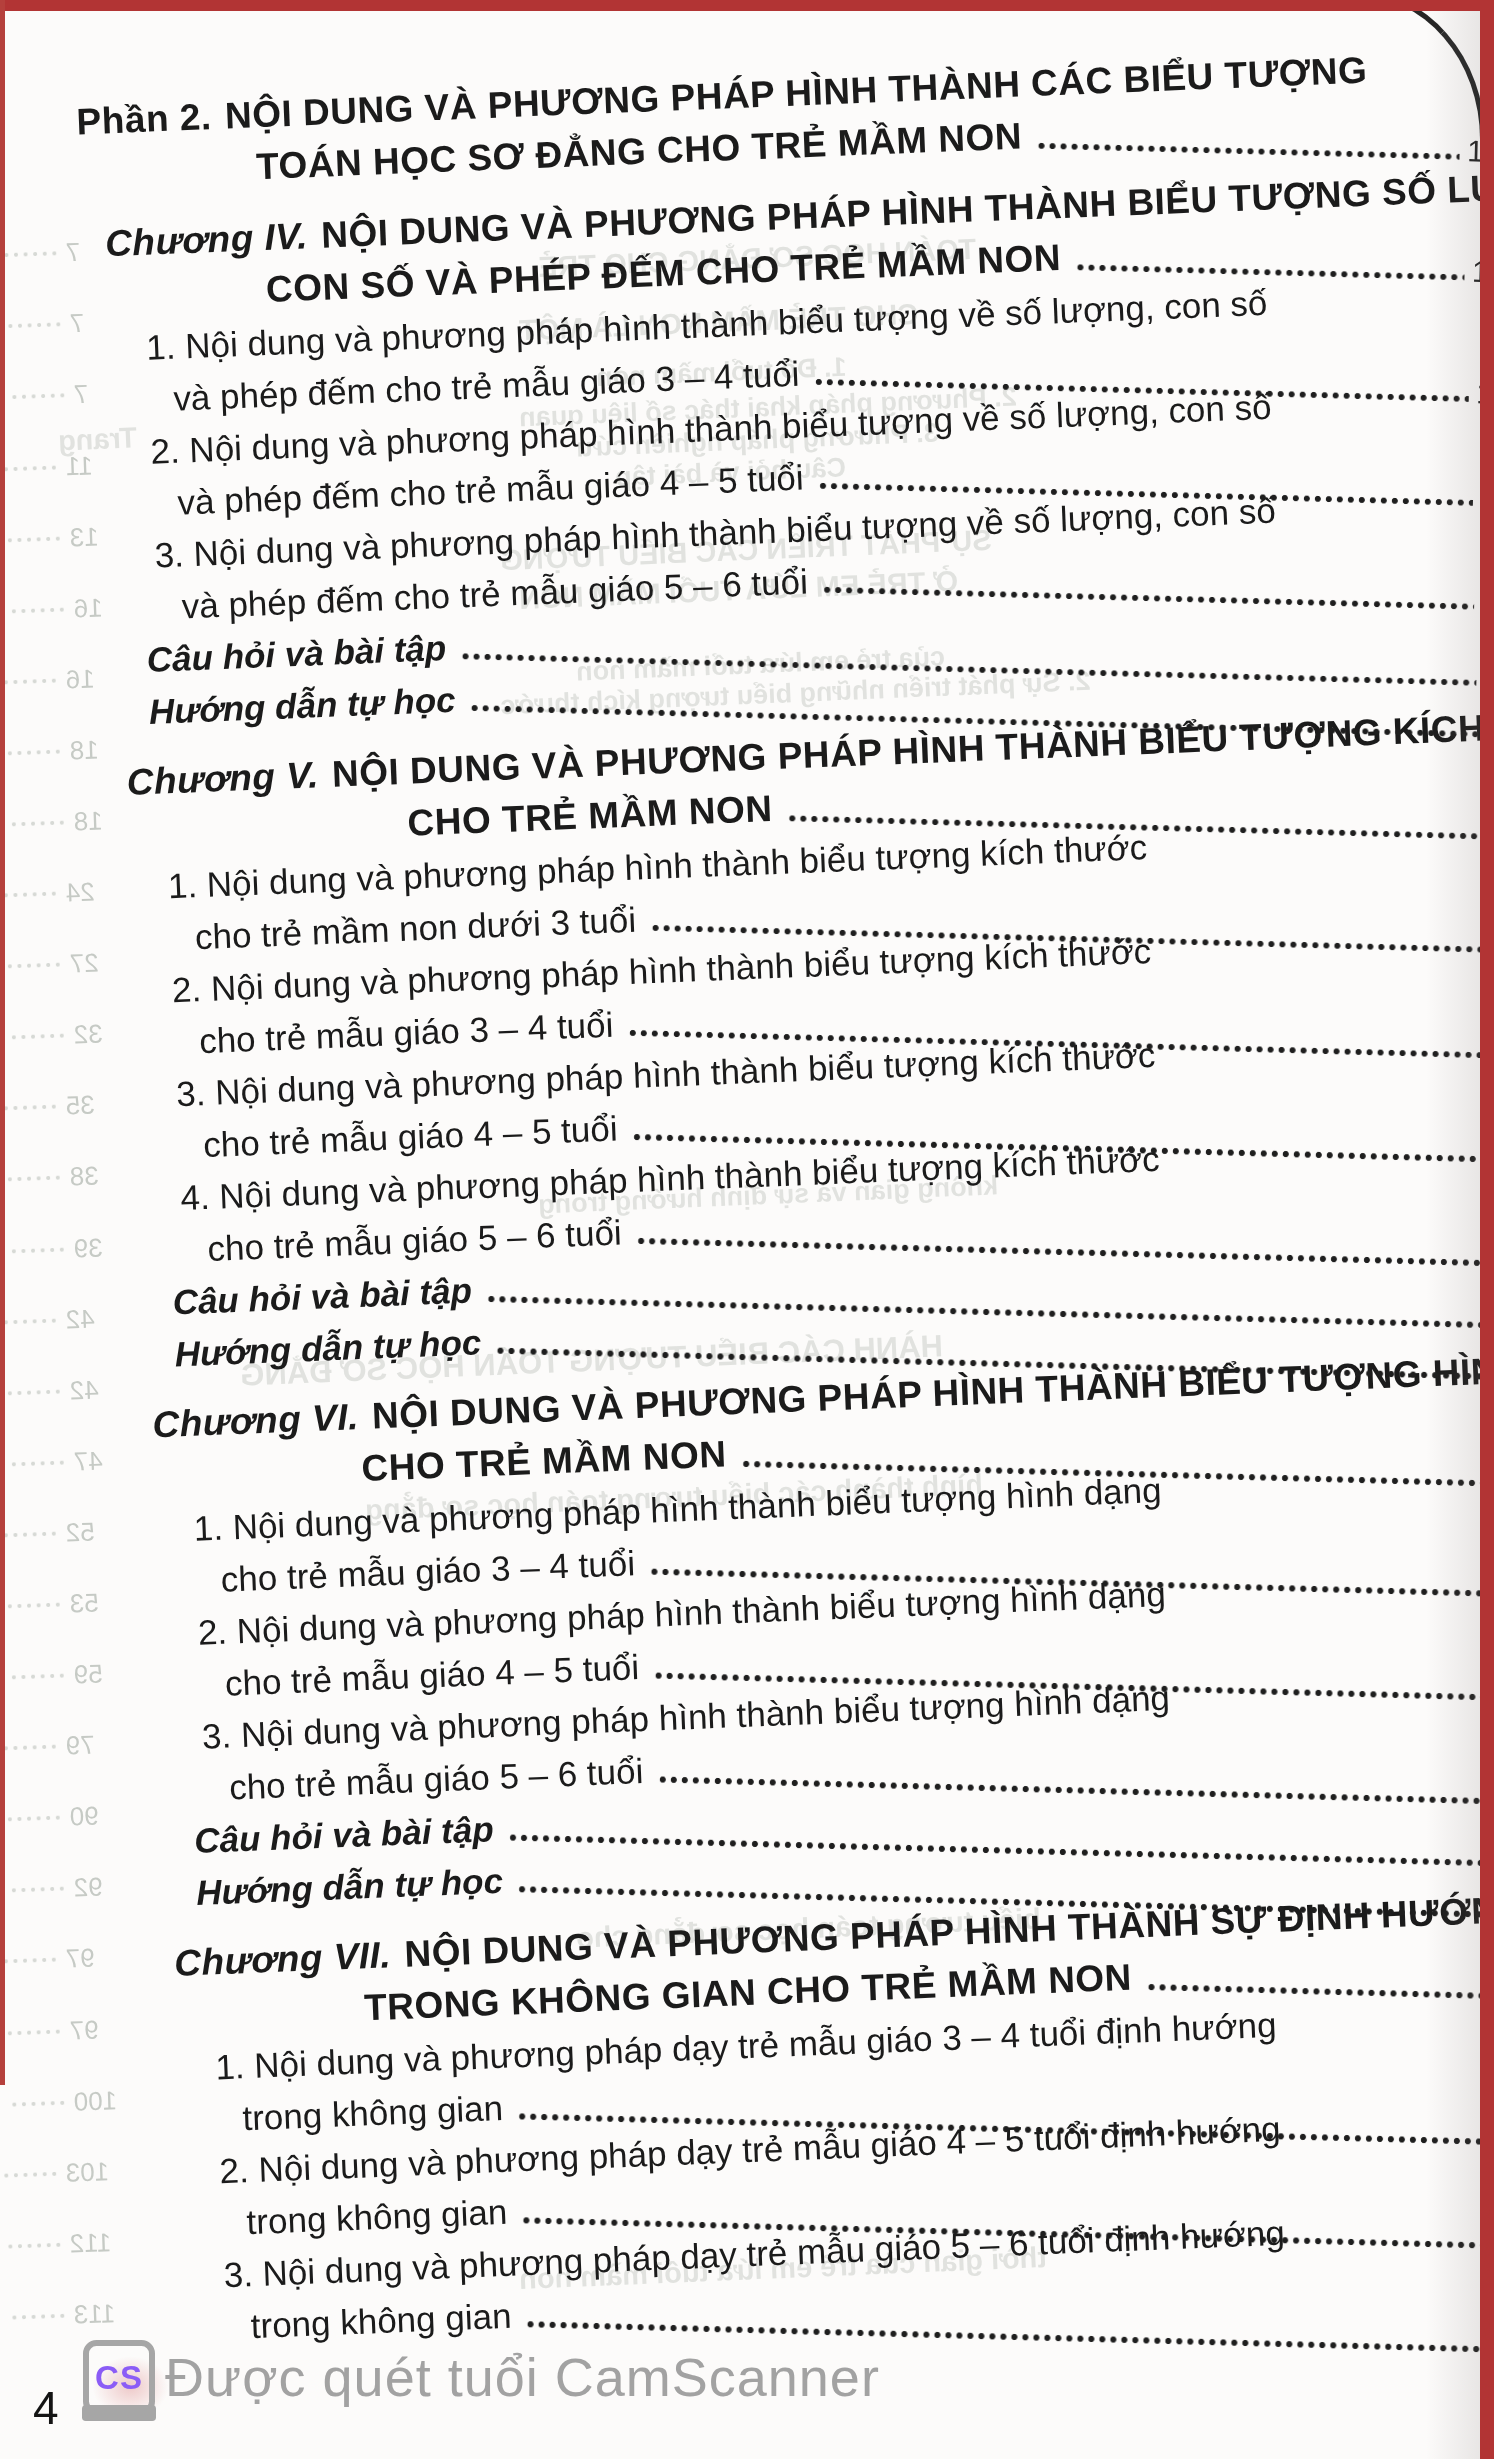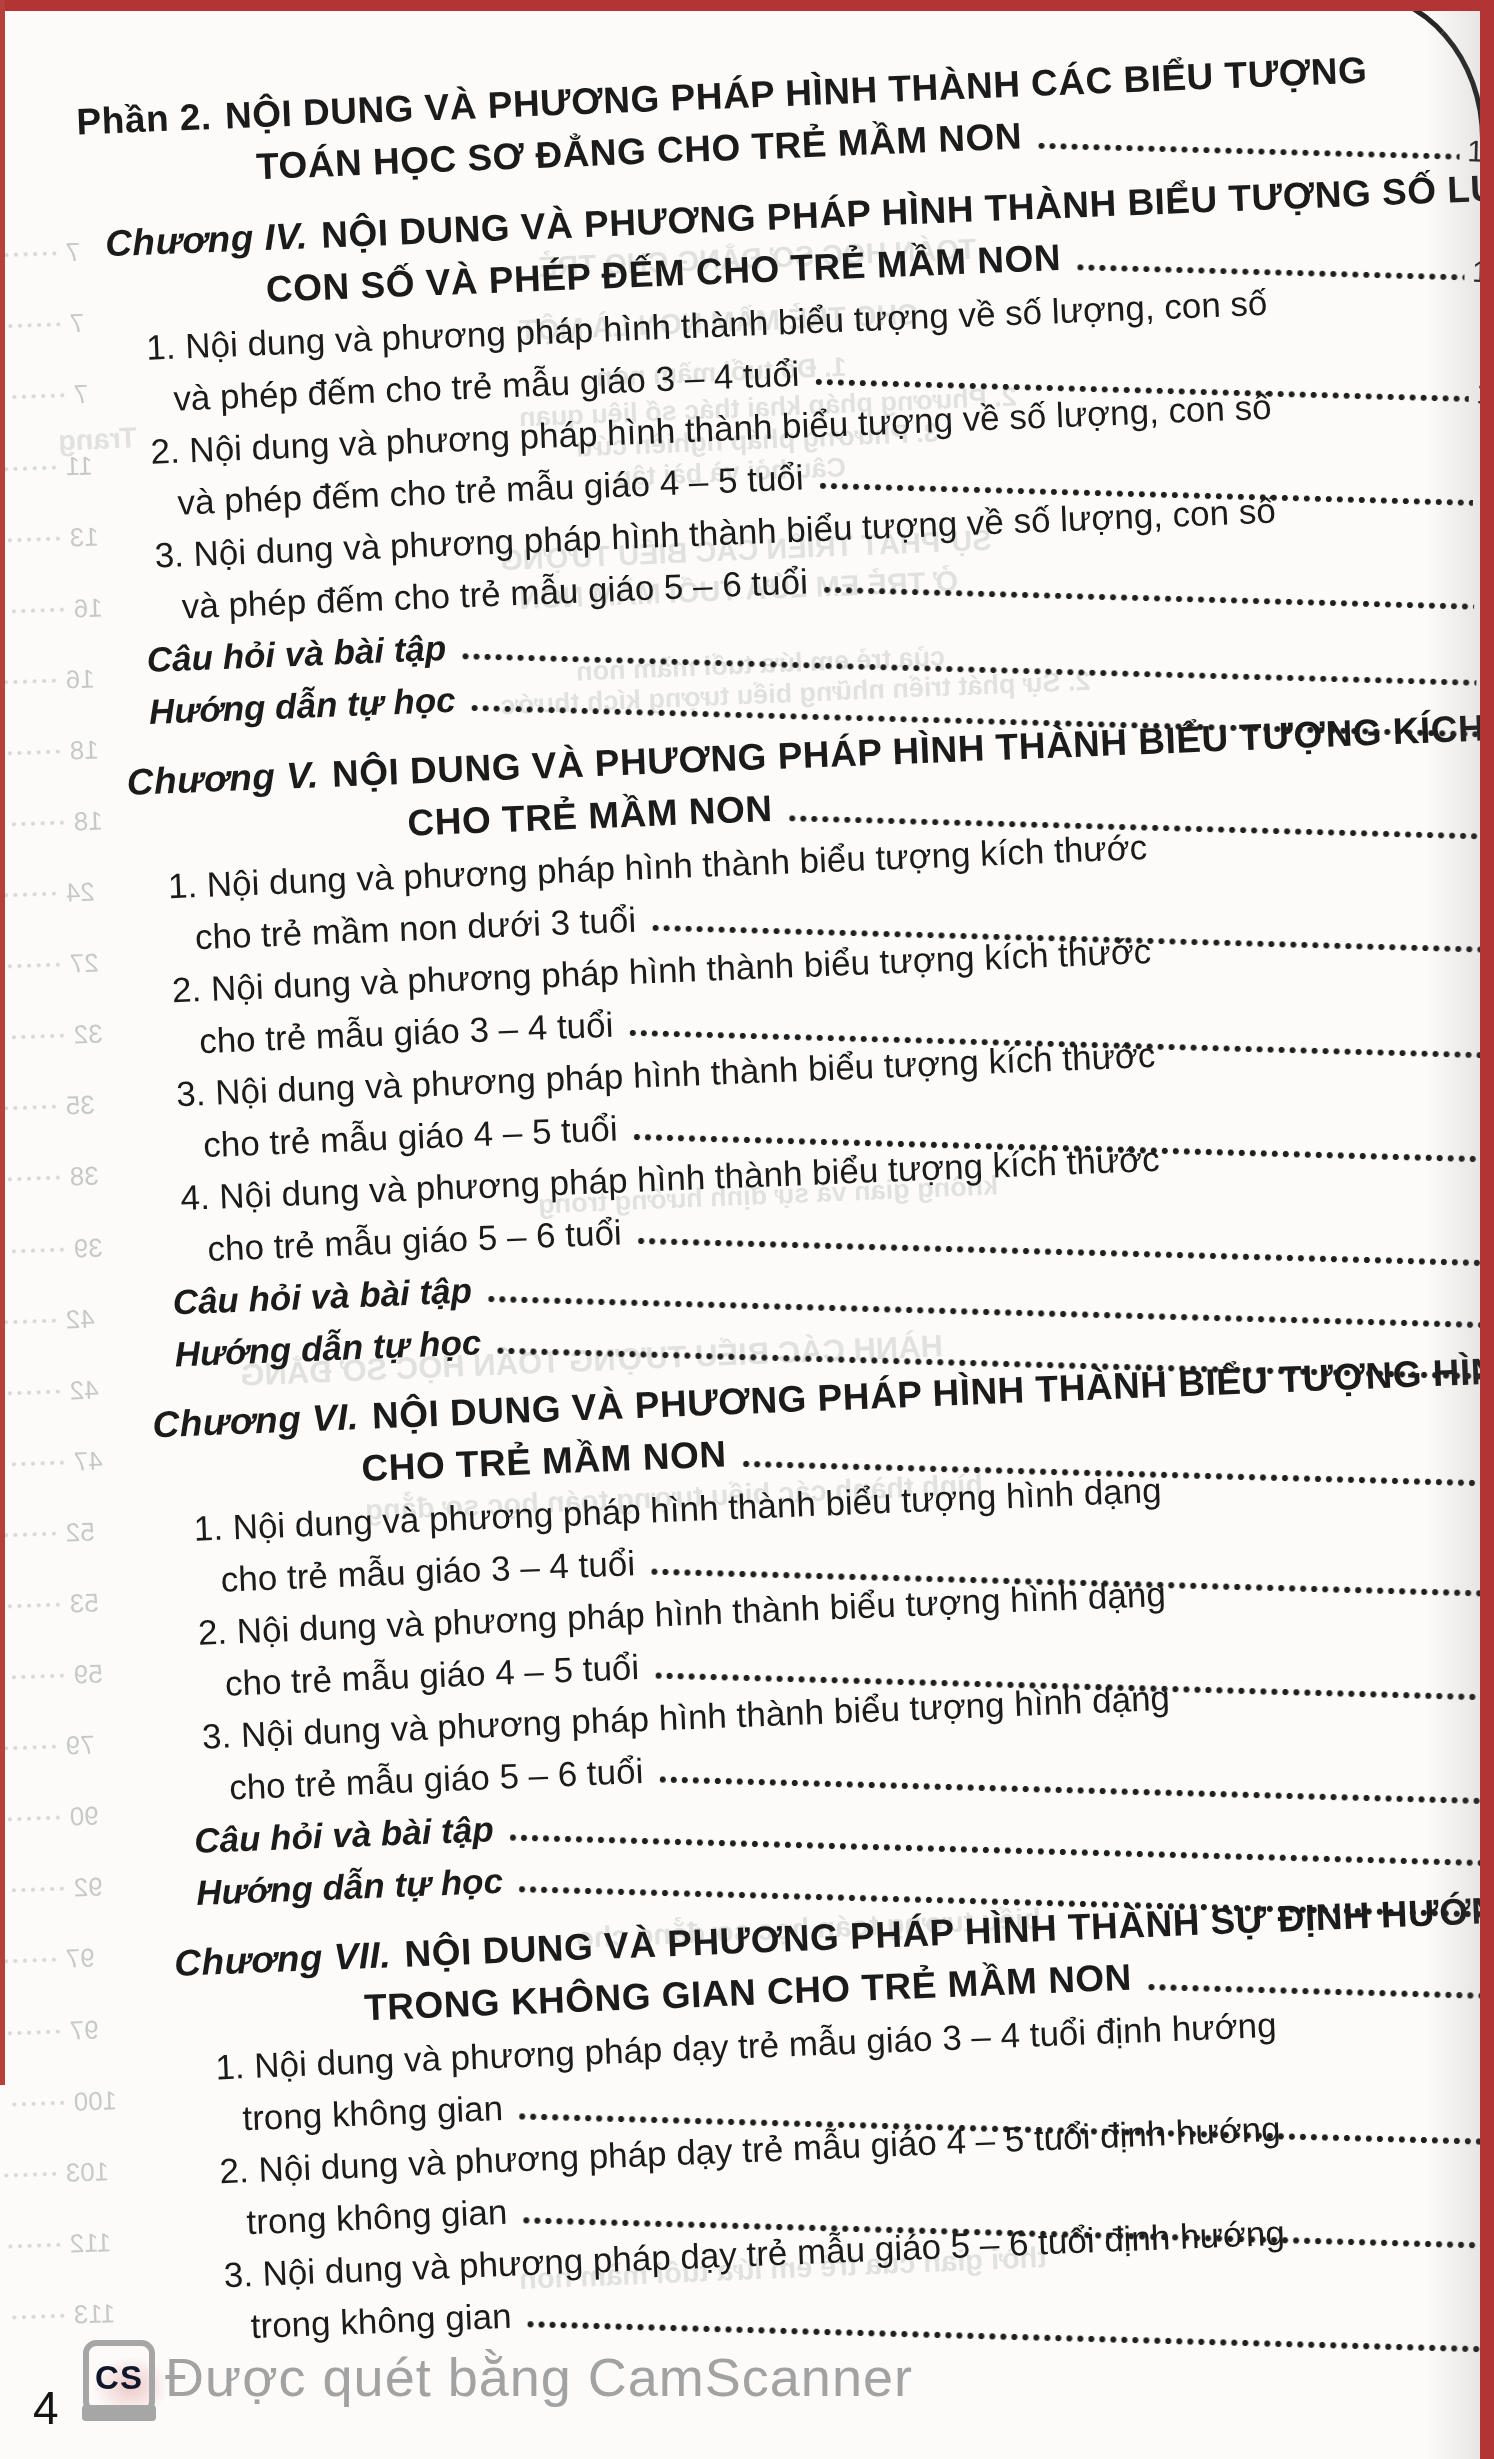--- a/index.html
+++ b/index.html
@@ -63,21 +63,21 @@
   }
   
   .folio{position:absolute;left:33px;top:2381px;font-size:46px;color:#141414;z-index:45;}
   .smudge{position:absolute;left:92px;top:2356px;width:77px;height:61px;z-index:44;
     background:radial-gradient(ellipse at center, rgba(214,120,120,.38), rgba(214,120,120,0) 70%);}
   .cs-logo{
     position:absolute;left:83px;top:2340px;width:60px;height:63px;z-index:46;
     border:6.7px solid #a6a6a6;border-radius:13.4px;display:flex;align-items:center;justify-content:center;
   }
   .cs-logo .bar{position:absolute;left:-6.7px;right:-6.7px;bottom:-11.5px;height:15.4px;background:#a6a6a6;border-radius:3.8px;}
-  .cs-logo .cs-text{font-size:33px;font-weight:700;color:#0f172a;letter-spacing:1px;}
+  .cs-logo .cs-text{font-size:33px;font-weight:700;color:#8b5cf6;letter-spacing:1px;}
   .watermark{
     position:absolute;left:165px;top:2346px;z-index:46;
     font-size:54px;color:#a2a2a2;letter-spacing:1px;
   }
 </style>
 </head>
 <body>
 
 <div class="red-top"></div>
 <div class="red-right"></div>
@@ -415,14 +415,14 @@
       </div>
     </div>
   </div>
 
 <div class="smudge"></div>
 <div class="folio">4</div>
 <div class="cs-logo">
   <span class="cs-text">CS</span>
   <span class="bar"></span>
 </div>
-<div class="watermark">Được quét bằng CamScanner</div>
+<div class="watermark">Được quét tuổi CamScanner</div>
 
 
 </body></html>

